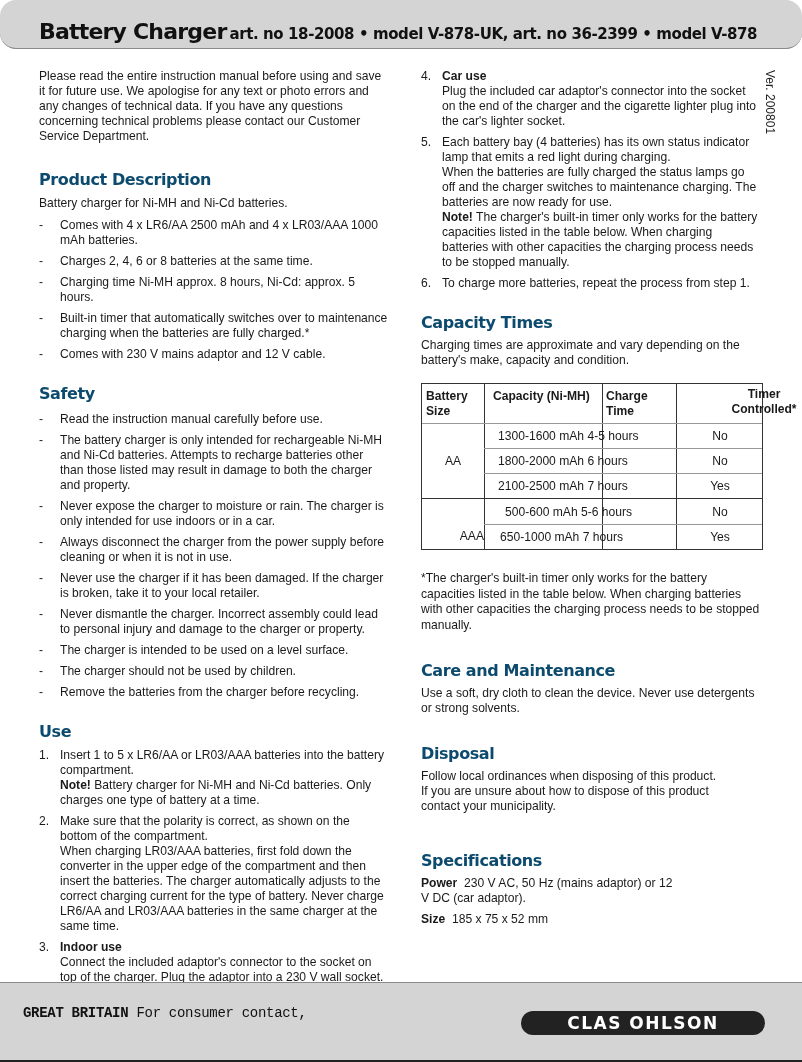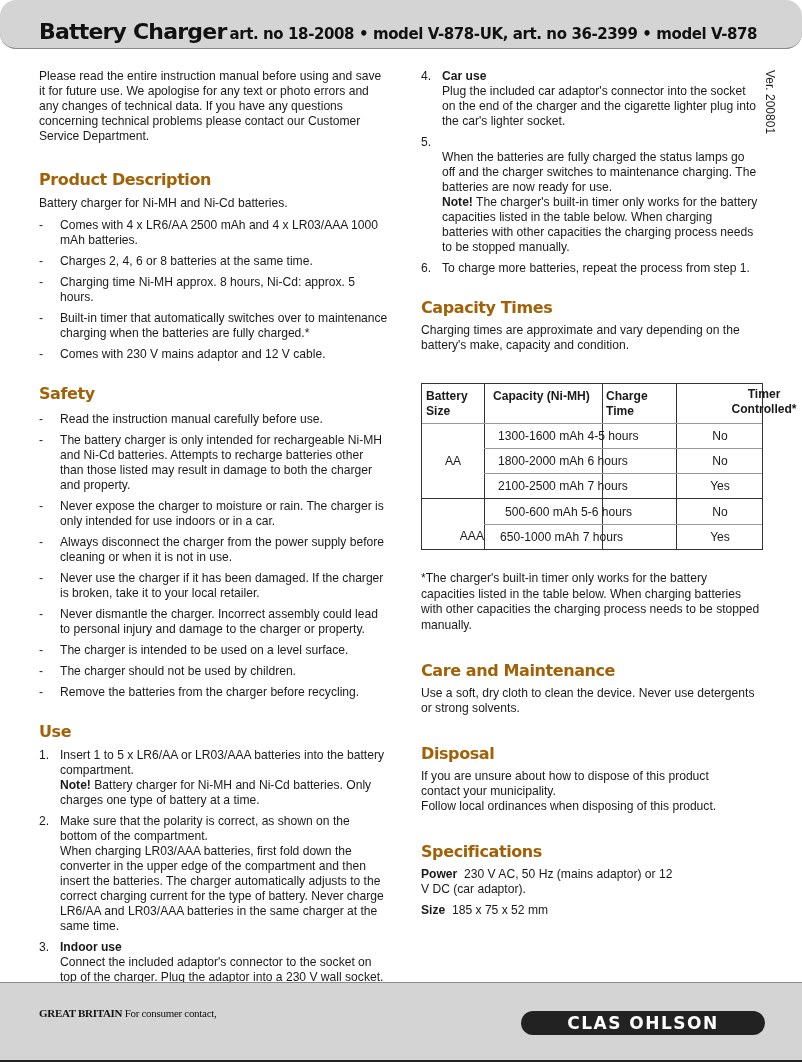--- a/index.html
+++ b/index.html
@@ -9,42 +9,42 @@
             border-bottom:1px solid #8a8a8a;border-radius:16px; }
   .header-title { position:absolute; left:39px; top:19px; white-space:nowrap;
                   font-family:"DejaVu Sans", sans-serif; font-weight:bold; color:#111; }
   .header-title .main { font-size:22px; letter-spacing:-0.8px; }
   .header-title .sub { font-size:15px; letter-spacing:-0.4px; margin-left:3px; }
   .col { position:absolute; font-size:12.1px; line-height:15px; }
   .col-left { left:39px; top:69px; width:350px; }
   .col-right { left:421px; top:69px; width:345px; }
   p { margin:0; }
   h2 { font-family:"DejaVu Sans", sans-serif; font-weight:bold; font-size:16px; letter-spacing:-0.4px;
-       margin:0; line-height:20px; color:#a16207; }
+       margin:0; line-height:20px; color:#0c4a6e; }
   .dash-list { list-style:none; padding:0; margin:0; }
   .dash-list li { position:relative; padding-left:21px; margin-bottom:6px; }
   .dash-list li .dash { position:absolute; left:0; top:0; }
   .dash-list li .txt { display:block; }
   .num-list { list-style:none; padding:0; margin:0; }
   .num-list li { position:relative; padding-left:21px; margin-bottom:6px; }
   .num-list li .num { position:absolute; left:0; top:0; }
   .num-list li b { font-weight:bold; }
   .ver { position:absolute; left:767px; top:70px; width:20px; height:80px; }
   .ver span { position:absolute; left:10px; top:0; transform-origin:0 0; transform:rotate(90deg);
               white-space:nowrap; font-size:12px; color:#222; }
   .tbl-wrap { position:absolute; left:421px; top:383px; width:342px; height:167px; border:1px solid #333; box-sizing:border-box; }
   .vline { position:absolute; top:0; bottom:0; width:1px; background:#333; }
   .hline { position:absolute; left:0; right:0; height:1px; background:#999; }
   .hline.dark { background:#333; }
   .cell { position:absolute; font-size:12.1px; line-height:15px; white-space:nowrap; }
   .hdr { font-weight:bold; }
   .footer { position:absolute; left:0; top:982px; width:802px; height:80px; background:#d4d4d4;
             border-top:1px solid #8a8a8a; border-bottom:2px solid #222; box-sizing:border-box; }
-  .footer-text { position:absolute; left:39px; top:20px; font-family:Liberation Serif, serif;
-                 font-size:11px; line-height:21px; color:#111; letter-spacing:-0.3px; }
+  .footer-text { position:absolute; left:23px; top:20px; font-family:Liberation Mono, monospace;
+                 font-size:14px; line-height:21px; color:#111; letter-spacing:-0.3px; }
   .footer-text b { font-weight:bold; }
   .logo { position:absolute; left:521px; top:28px; width:244px; height:24px; background:#222;
           border-radius:12px; color:#fff; text-align:center; font-family:"DejaVu Sans", sans-serif;
           font-weight:bold; font-size:17px; line-height:24px; letter-spacing:1.5px; }
 </style>
 </head>
 <body>
 
 <div class="header">
   <div class="header-title">
@@ -146,21 +146,21 @@
 
 <div class="col col-right" style="width:340px;">
   <ol class="num-list">
     <li>
       <span class="num">4.</span>
       <b>Car use</b><br>
       <span>Plug the included car adaptor's connector into the socket on the end of the charger and the cigarette lighter plug into the car's lighter socket.</span>
     </li>
     <li>
       <span class="num">5.</span>
-      <br>
+      <span>Each battery bay (4 batteries) has its own status indicator lamp that emits a red light during charging.</span><br>
       <span>When the batteries are fully charged the status lamps go off and the charger switches to maintenance charging. The batteries are now ready for use.</span><br>
       <b>Note!</b><span> The charger's built-in timer only works for the battery capacities listed in the table below. When charging batteries with other capacities the charging process needs to be stopped manually.</span>
     </li>
     <li>
       <span class="num">6.</span>
       <span>To charge more batteries, repeat the process from step 1.</span>
     </li>
   </ol>
 
   <h2 style="margin-top:22px;margin-bottom:5px;">Capacity Times</h2>
@@ -198,24 +198,24 @@
   <div class="cell" style="left:255px;width:86px;text-align:center;top:146px;">Yes</div>
 </div>
 
 <div class="col" style="left:421px;top:571px;width:340px;">
   <p style="line-height:15.5px;">*The charger's built-in timer only works for the battery capacities listed in the table below. When charging batteries with other capacities the charging process needs to be stopped manually.</p>
 
   <h2 style="margin-top:28px;margin-bottom:5px;">Care and Maintenance</h2>
   <p>Use a soft, dry cloth to clean the device. Never use detergents or strong solvents.</p>
 
   <h2 style="margin-top:28px;margin-bottom:5px;">Disposal</h2>
+  <p>Follow local ordinances when disposing of this product.</p>
   <p style="width:300px;">If you are unsure about how to dispose of this product contact your municipality.</p>
-  <p>Follow local ordinances when disposing of this product.</p>
-
-  <h2 style="margin-top:28px;margin-bottom:5px;">Specifications</h2>
+
+  <h2 style="margin-top:37px;margin-bottom:5px;">Specifications</h2>
   <p style="width:260px;margin-bottom:6px;"><b>Power</b>&nbsp; <span>230 V AC, 50 Hz (mains adaptor) or 12 V DC (car adaptor).</span></p>
   <p><b>Size</b>&nbsp; <span>185 x 75 x 52 mm</span></p>
 </div>
 
 <div class="footer">
   <div class="footer-text">
     <b>GREAT BRITAIN</b> <span>For consumer contact,</span><br>
   </div>
   <div class="logo">CLAS OHLSON</div>
 </div>

